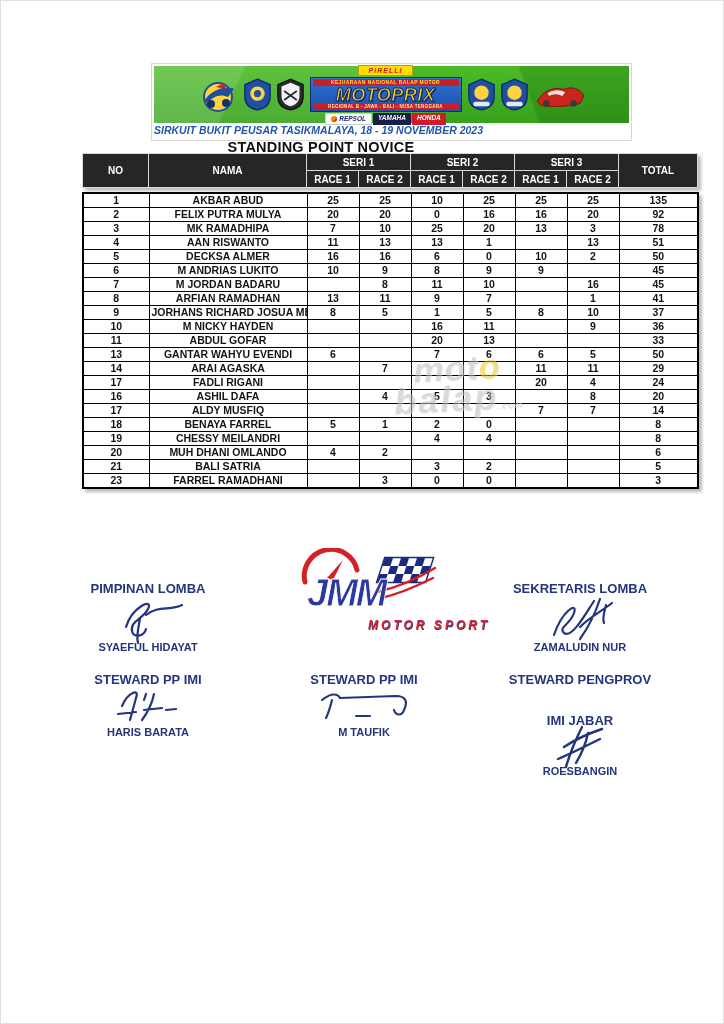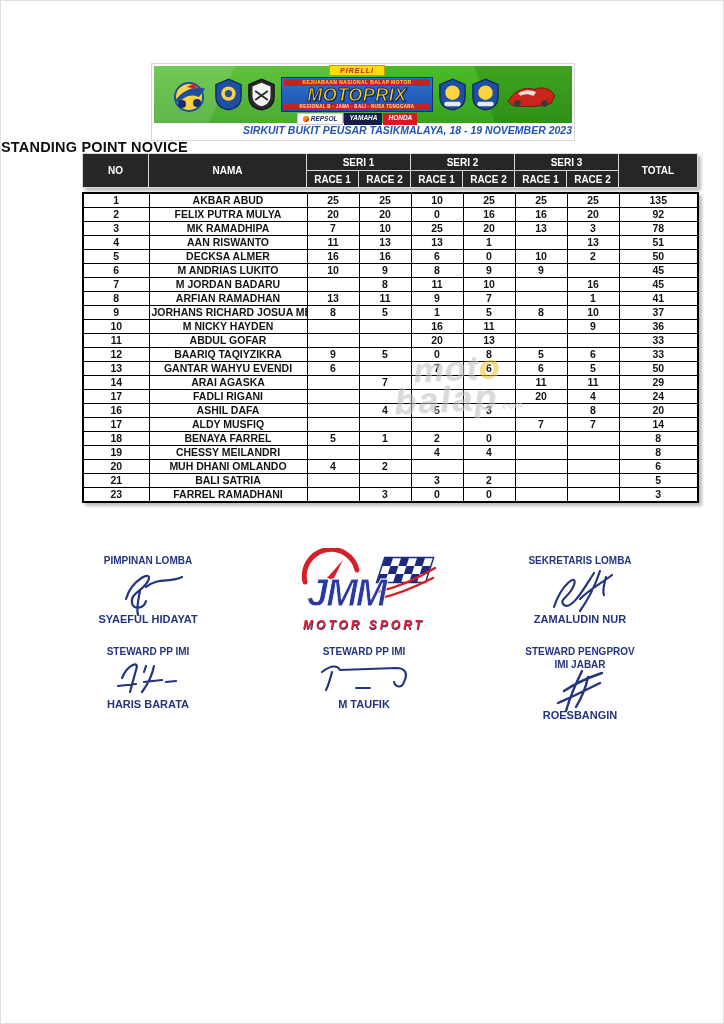--- a/index.html
+++ b/index.html
@@ -3,21 +3,21 @@
 <meta charset="utf-8">
 <style>
   * { margin:0; padding:0; box-sizing:border-box; }
   body { background:#888; font-family:"Liberation Sans", sans-serif; }
   #page {
     position:relative; width:724px; height:1024px; background:#ffffff;
     margin:0 auto; border:1px solid #e0e0e0; overflow:hidden;
   }
 
   
-  .banner-box { position:absolute; left:150px; top:62px; width:424px; border:1px solid #d8d8d8; background:#fff; padding:2px; }
+  .banner-box { position:absolute; left:150px; top:62px; width:481px; border:1px solid #d8d8d8; background:#fff; padding:2px; }
   .banner-green {
     height:57px; display:flex; align-items:center; justify-content:center; gap:6px; padding:0 6px;
     background:
       linear-gradient(115deg, rgba(255,255,255,0.12) 18%, transparent 18.5%),
       linear-gradient(250deg, rgba(0,60,0,0.18) 22%, transparent 22.5%),
       linear-gradient(65deg, rgba(255,255,255,0.10) 55%, transparent 55.5%),
       linear-gradient(180deg, #4cbb27, #36a31c);
     position:relative;
   }
   .badge { flex:0 0 auto; }
@@ -26,23 +26,23 @@
   .blue-box { width:100%; background:linear-gradient(180deg,#2f74d0,#1c4fae); border:1px solid #12306e; margin-top:1px; padding:1px 2px; text-align:center; }
   .series-strip { background:#c8202a; color:#ffd83d; font-size:5px; font-weight:bold; letter-spacing:0.4px; line-height:7px; white-space:nowrap; overflow:hidden; }
   .motoprix { color:#ffd400; font-weight:900; font-style:italic; font-size:18px; line-height:18px; letter-spacing:0.5px; -webkit-text-stroke:1px #142a72; text-shadow:1px 1px 0 #142a72; white-space:nowrap; }
   .region-strip { background:#c8202a; color:#ffe9a0; font-size:4.5px; font-weight:bold; letter-spacing:0.3px; line-height:6px; white-space:nowrap; overflow:hidden; }
   .sponsor-row { display:flex; gap:1px; margin-top:1px; }
   .sp { font-size:6.5px; font-weight:bold; font-style:italic; line-height:10px; padding:0 5px; white-space:nowrap; }
   .sp-repsol { background:#fff; color:#1b2a6e; border:1px solid #ccc; }
   .sp-repsol .dot { display:inline-block; width:6px; height:6px; border-radius:50%; background:radial-gradient(circle at 35% 35%, #ff8a00 45%, #e03000 46%); vertical-align:middle; margin-right:2px; }
   .sp-yamaha { background:#171d49; color:#fff; }
   .sp-honda { background:#d01c23; color:#fff; }
-  .banner-loc { text-align:right; color:#1f55b0; font-weight:bold; font-style:italic; font-size:10.5px; line-height:13px; padding:1px 0; }
-
-  .page-title { position:absolute; top:138px; left:0; width:640px; font-weight:bold; font-size:14.5px; color:#101010; letter-spacing:0.2px; }
+  .banner-loc { text-align:left; color:#1f55b0; font-weight:bold; font-style:italic; font-size:10.5px; line-height:13px; padding:1px 0; }
+
+  .page-title { position:absolute; top:138px; left:0; width:640px; text-align:center; font-weight:bold; font-size:14.5px; color:#101010; letter-spacing:0.2px; }
 
   
   .tablewrap { position:absolute; left:57px; top:152px; width:690px;padding-left:24px; }
   table { border-collapse:collapse; table-layout:fixed; width:615px; }
   .thead-table { background:#262626; box-shadow:3px 3px 3px #bdbdbd; }
   .thead-table th { color:#fff; font-size:10px; font-weight:bold; border:1px solid #d9d9d9; height:17px; text-align:center; }
   .thead-table { border:1px solid #d9d9d9; }
   .body-table { margin-top:4px; background:#fff; box-shadow:3px 3px 3px #bdbdbd; border:2px solid #000; }
   .body-table td { border:1px solid #000; font-weight:bold; font-size:10.5px; color:#141414; text-align:center; height:13px; line-height:13px; padding:0 2px; overflow:hidden; white-space:nowrap; }
 
@@ -51,25 +51,25 @@
   .watermark .l1 { font-size:34px; line-height:30px; letter-spacing:1px; }
   .watermark .wm-o { color:#eec41e; }
   .watermark .l2 { font-size:36px; line-height:32px; letter-spacing:2px; }
   .watermark .sfx { font-size:9px; letter-spacing:1px; color:#c9c9c9; }
 
   
   .sig-row { position:absolute; left:57px; width:612px; display:grid; grid-template-columns:1fr 1.4fr 1fr; }
   .sig-row1 { top:553px; }
   .sig-row2 { top:644px; }
   .sig-block { text-align:center; color:#24357e; }
-  .sig-role { font-weight:bold; font-size:10px; line-height:13px; }
+  .sig-role { font-weight:bold; font-size:13px; line-height:13px;margin-top:28px; }
   .sig-name { font-weight:bold; font-size:11px; line-height:13px; }
   .sig-scribble { display:block; margin:-2px auto -4px; }
   .jmm-wrap { text-align:center; margin-top:-6px; }
-  .jmm-sub { color:#e02330; font-weight:bold; font-style:italic; font-size:12px; letter-spacing:3px; margin-top:-6px; text-shadow:0.5px 0.5px 0 #24357e; }
+  .jmm-sub { color:#e02330; font-weight:bold; font-style:italic; font-size:12px; letter-spacing:3px; margin-top:-6px; text-shadow:0.5px 0.5px 0 #24357e;text-align:right; }
 </style>
 </head>
 <body>
 
 <div id="page">
 
   <div class="banner-box">
     <div class="banner-green">
 
       <svg class="badge" width="40" height="40" viewBox="0 0 40 40">
@@ -285,31 +285,20 @@
           </tr>
           <tr>
             <td>11</td>
             <td>ABDUL GOFAR</td>
             <td></td>
             <td></td>
             <td>20</td>
             <td>13</td>
             <td></td>
             <td></td>
-            <td>33</td>
-          </tr>
-          <tr>
-            <td>12</td>
-            <td>BAARIQ TAQIYZIKRA</td>
-            <td>9</td>
-            <td>5</td>
-            <td>0</td>
-            <td>8</td>
-            <td>5</td>
-            <td>6</td>
             <td>33</td>
           </tr>
           <tr>
             <td>13</td>
             <td>GANTAR WAHYU EVENDI</td>
             <td>6</td>
             <td></td>
             <td>7</td>
             <td>6</td>
             <td>6</td>

